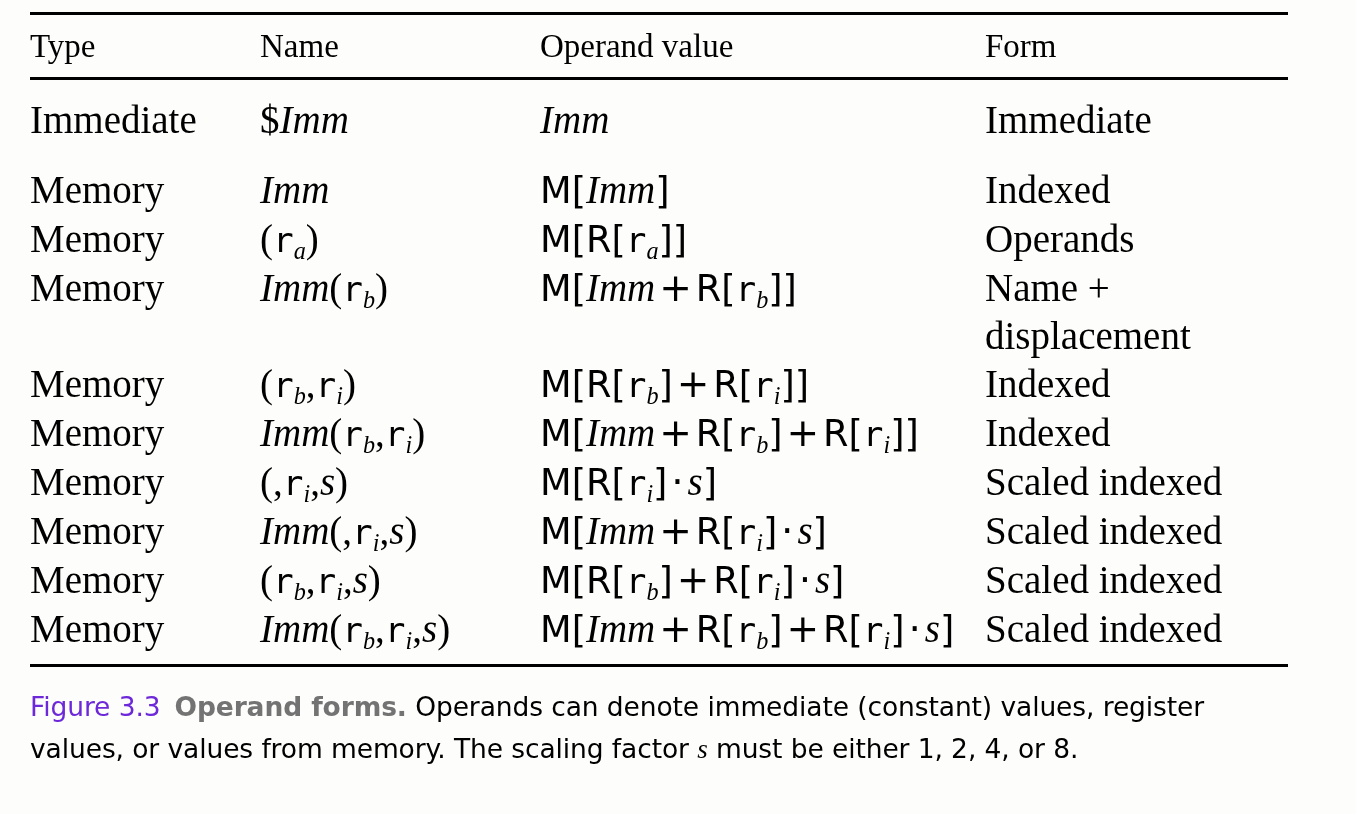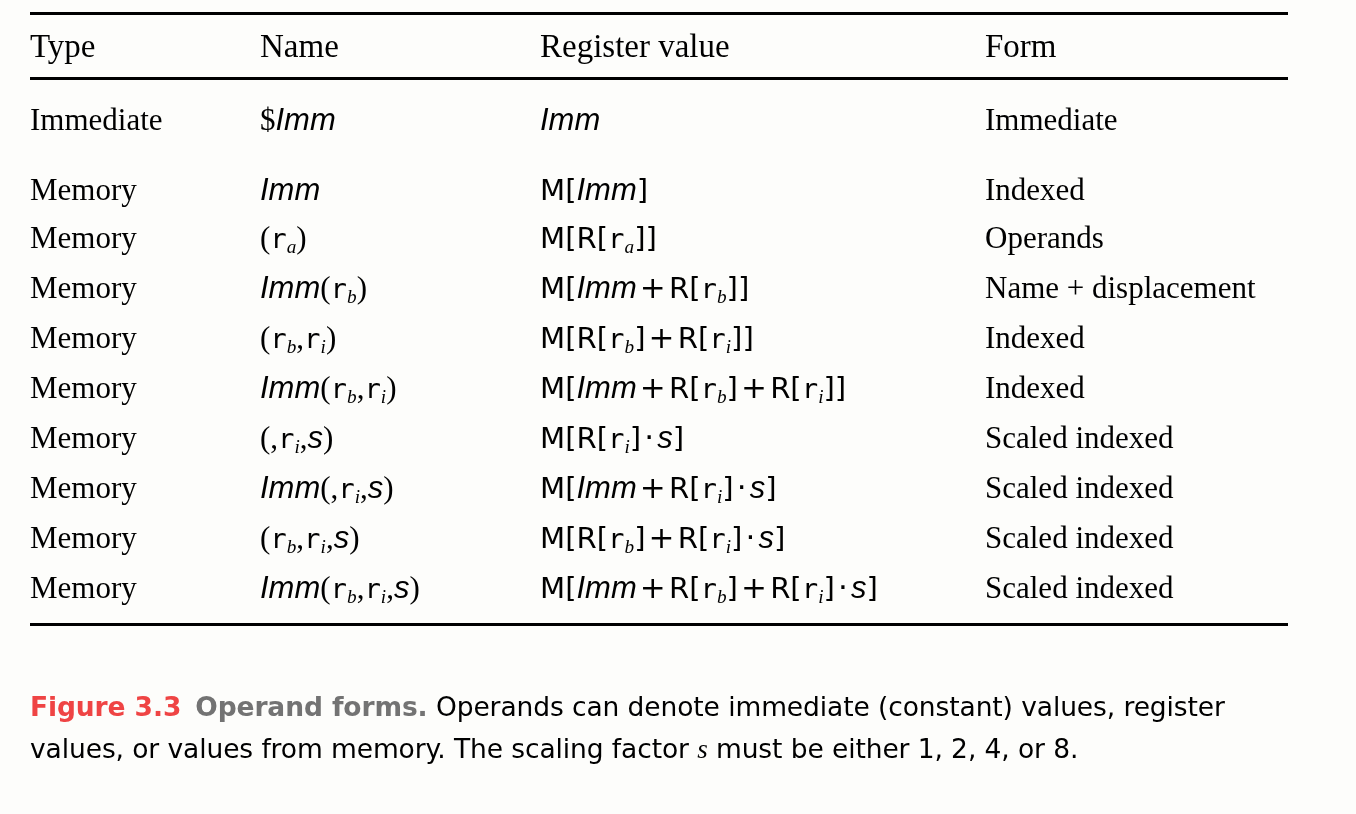--- a/index.html
+++ b/index.html
@@ -56,30 +56,30 @@
   .col-operand { width: 445px; }
   .col-name    { width: 303px; }
 
   .hdr-row th {
     font-size: 33px;
     line-height: 62px;
     font-family: "Liberation Serif", "DejaVu Serif", serif;
   }
 
   .body-row td {
-    font-size: 31px;
+    font-size: 39px;
     line-height: 48px;
     height: 48px;
   }
   .body-row.first-group td { padding-top: 16px; }
   .body-row.gap-before td  { padding-top: 22px; }
 
   
   .mi {           
-    font-family: Liberation Sans, sans-serif;
+    font-family: Liberation Serif, serif;
     font-style: italic;
   }
   .mtt {          
     font-family: "DejaVu Sans Mono", "Liberation Mono", monospace;
     font-style: normal;
     font-size: 0.88em;
     letter-spacing: 0;
   }
   .msf {          
     font-family: "DejaVu Sans", "Liberation Sans", sans-serif;
@@ -109,22 +109,22 @@
     left: 30px;
     top: 686px;
     width: 1275px;
     font-family: "DejaVu Sans", "Liberation Sans", sans-serif;
     font-size: 26.5px;
     line-height: 42px;
     color: #000;
     letter-spacing: -0.1px;
   }
   .caption .fig-label {
-    font-weight: bold;
-    color: #ef4444;
+    font-weight: normal;
+    color: #6d28d9;
   }
   .caption .fig-title {
     font-weight: bold;
     color: #737373;
   }
   .caption .cap-sep { display: inline-block; width: 14px; }
   .caption .cap-italic {
     font-family: "Liberation Serif", "DejaVu Serif", serif;
     font-style: italic;
     font-size: 1.02em;
@@ -143,21 +143,21 @@
       <colgroup>
         <col class="col-type">
         <col class="col-form">
         <col class="col-operand">
         <col class="col-name">
       </colgroup>
       <thead>
         <tr class="hdr-row">
           <th>Type</th>
           <th>Name</th>
-          <th>Register value</th>
+          <th>Operand value</th>
           <th>Form</th>
         </tr>
       </thead>
     </table>
 
     <div class="rule rule-header"></div>
 
     <table class="opform">
       <colgroup>
         <col class="col-type">

